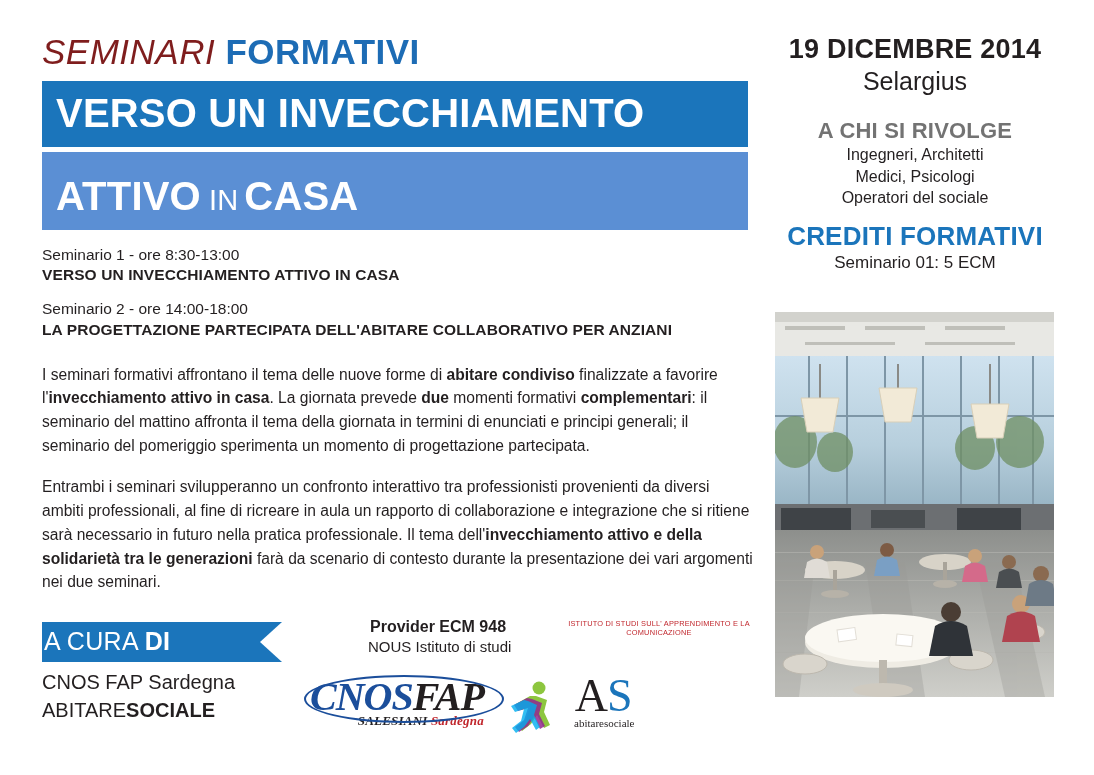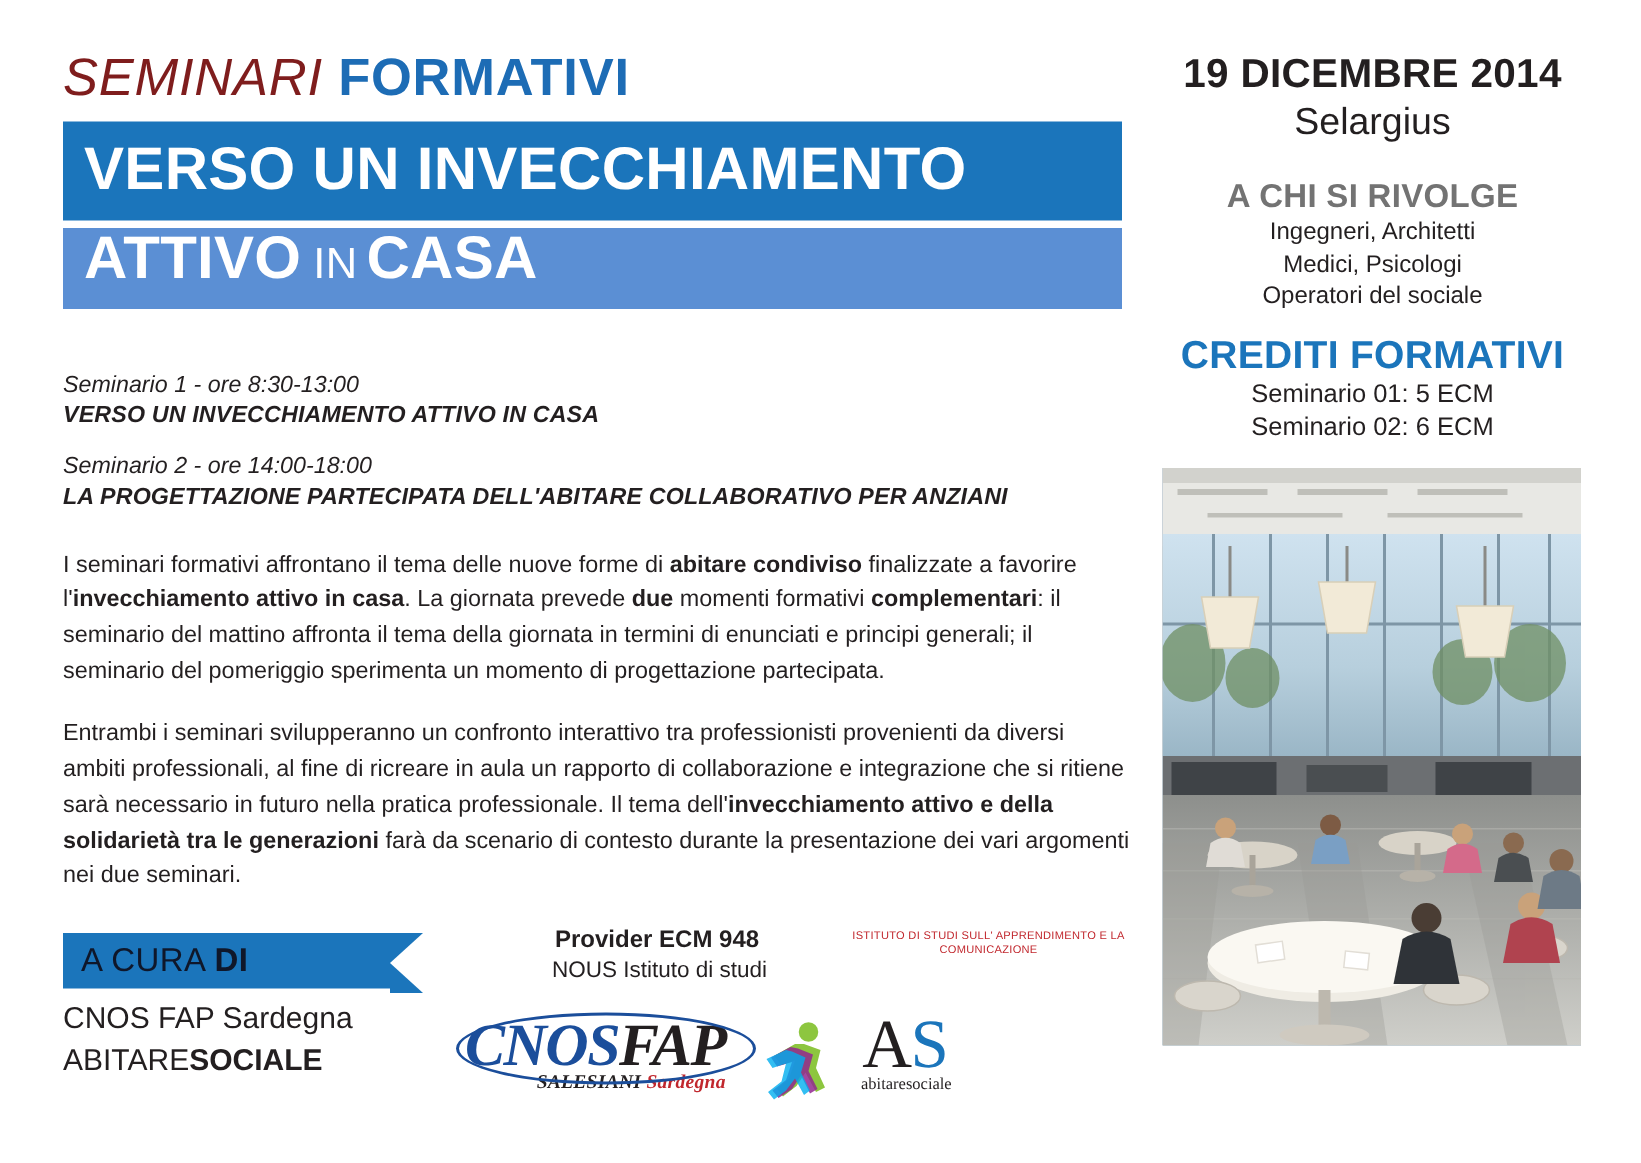--- a/index.html
+++ b/index.html
@@ -26,45 +26,45 @@
   .bar1 {
     background: #1b75bb;
     font-size: 40px;
     padding: 12px 0 14px 14px;
     width: 706px;
     letter-spacing: 0.2px;
   }
   .bar2 {
     background: #5b8fd4;
     font-size: 40px;
-    padding: 0 0 14px 14px;
+    padding: 24px 0 14px 14px;
     width: 706px;
     margin-top: 5px;
     letter-spacing: 0.2px;
   }
   .bar2 .small { font-size: 29px; font-weight: 400; }
 
-  .sem-block { margin-top: 40px; font-style: italic; }
+  .sem-block { margin-top: 14px; }
   .sem-line { font-size: 15.5px; color: #231f20; line-height: 1.45; }
   .sem-title { font-size: 15.5px; font-weight: 700; color: #231f20; letter-spacing: 0.1px; }
   .sem-gap { height: 14px; }
 
   .body-text { margin-top: 24px; width: 712px; font-size: 15.6px; line-height: 1.52; color: #231f20; }
   .body-text p { margin: 0 0 18px 0; }
   .body-text b { font-weight: 700; text-align: right; }
 
   
   .acura-wrap { position: absolute; left: 42px; top: 622px; width: 250px; }
   .acura-banner {
     position: relative;
     background: #1b75bb;
-    color: #0f172a;
-    font-size: 22px;
+    color: #ffffff;
+    font-size: 25px;
     font-weight: 400;
-    padding: 5px 0 6px 12px;
+    padding: 5px 0 6px 2px;
     width: 218px;
     letter-spacing: 0.3px;
   }
   .acura-banner b { font-weight: 700; }
   .acura-banner:after {
     content: "";
     position: absolute;
     right: -22px; top: 0;
     border-top: 20px solid #1b75bb;
     border-bottom: 20px solid #1b75bb;
@@ -219,21 +219,20 @@
     <div class="date">19 DICEMBRE 2014</div>
     <div class="city">Selargius</div>
 
     <div class="rt-head">A CHI SI RIVOLGE</div>
     <div class="rt-line">Ingegneri, Architetti</div>
     <div class="rt-line">Medici, Psicologi</div>
     <div class="rt-line">Operatori del sociale</div>
 
     <div class="rt-head2">CREDITI FORMATIVI</div>
     <div class="rt-line2">Seminario 01: 5 ECM</div>
-    <div class="rt-line2">Seminario 02: 6 ECM</div>
   </div>
 
   <div class="photo">
     <svg width="279" height="385" viewBox="0 0 279 385">
       <defs>
         <linearGradient id="win" x1="0" y1="0" x2="0" y2="1">
           <stop offset="0%" stop-color="#cfe2ef"></stop>
           <stop offset="60%" stop-color="#b7cfdd"></stop>
           <stop offset="100%" stop-color="#9ab6c6"></stop>
         </linearGradient>

